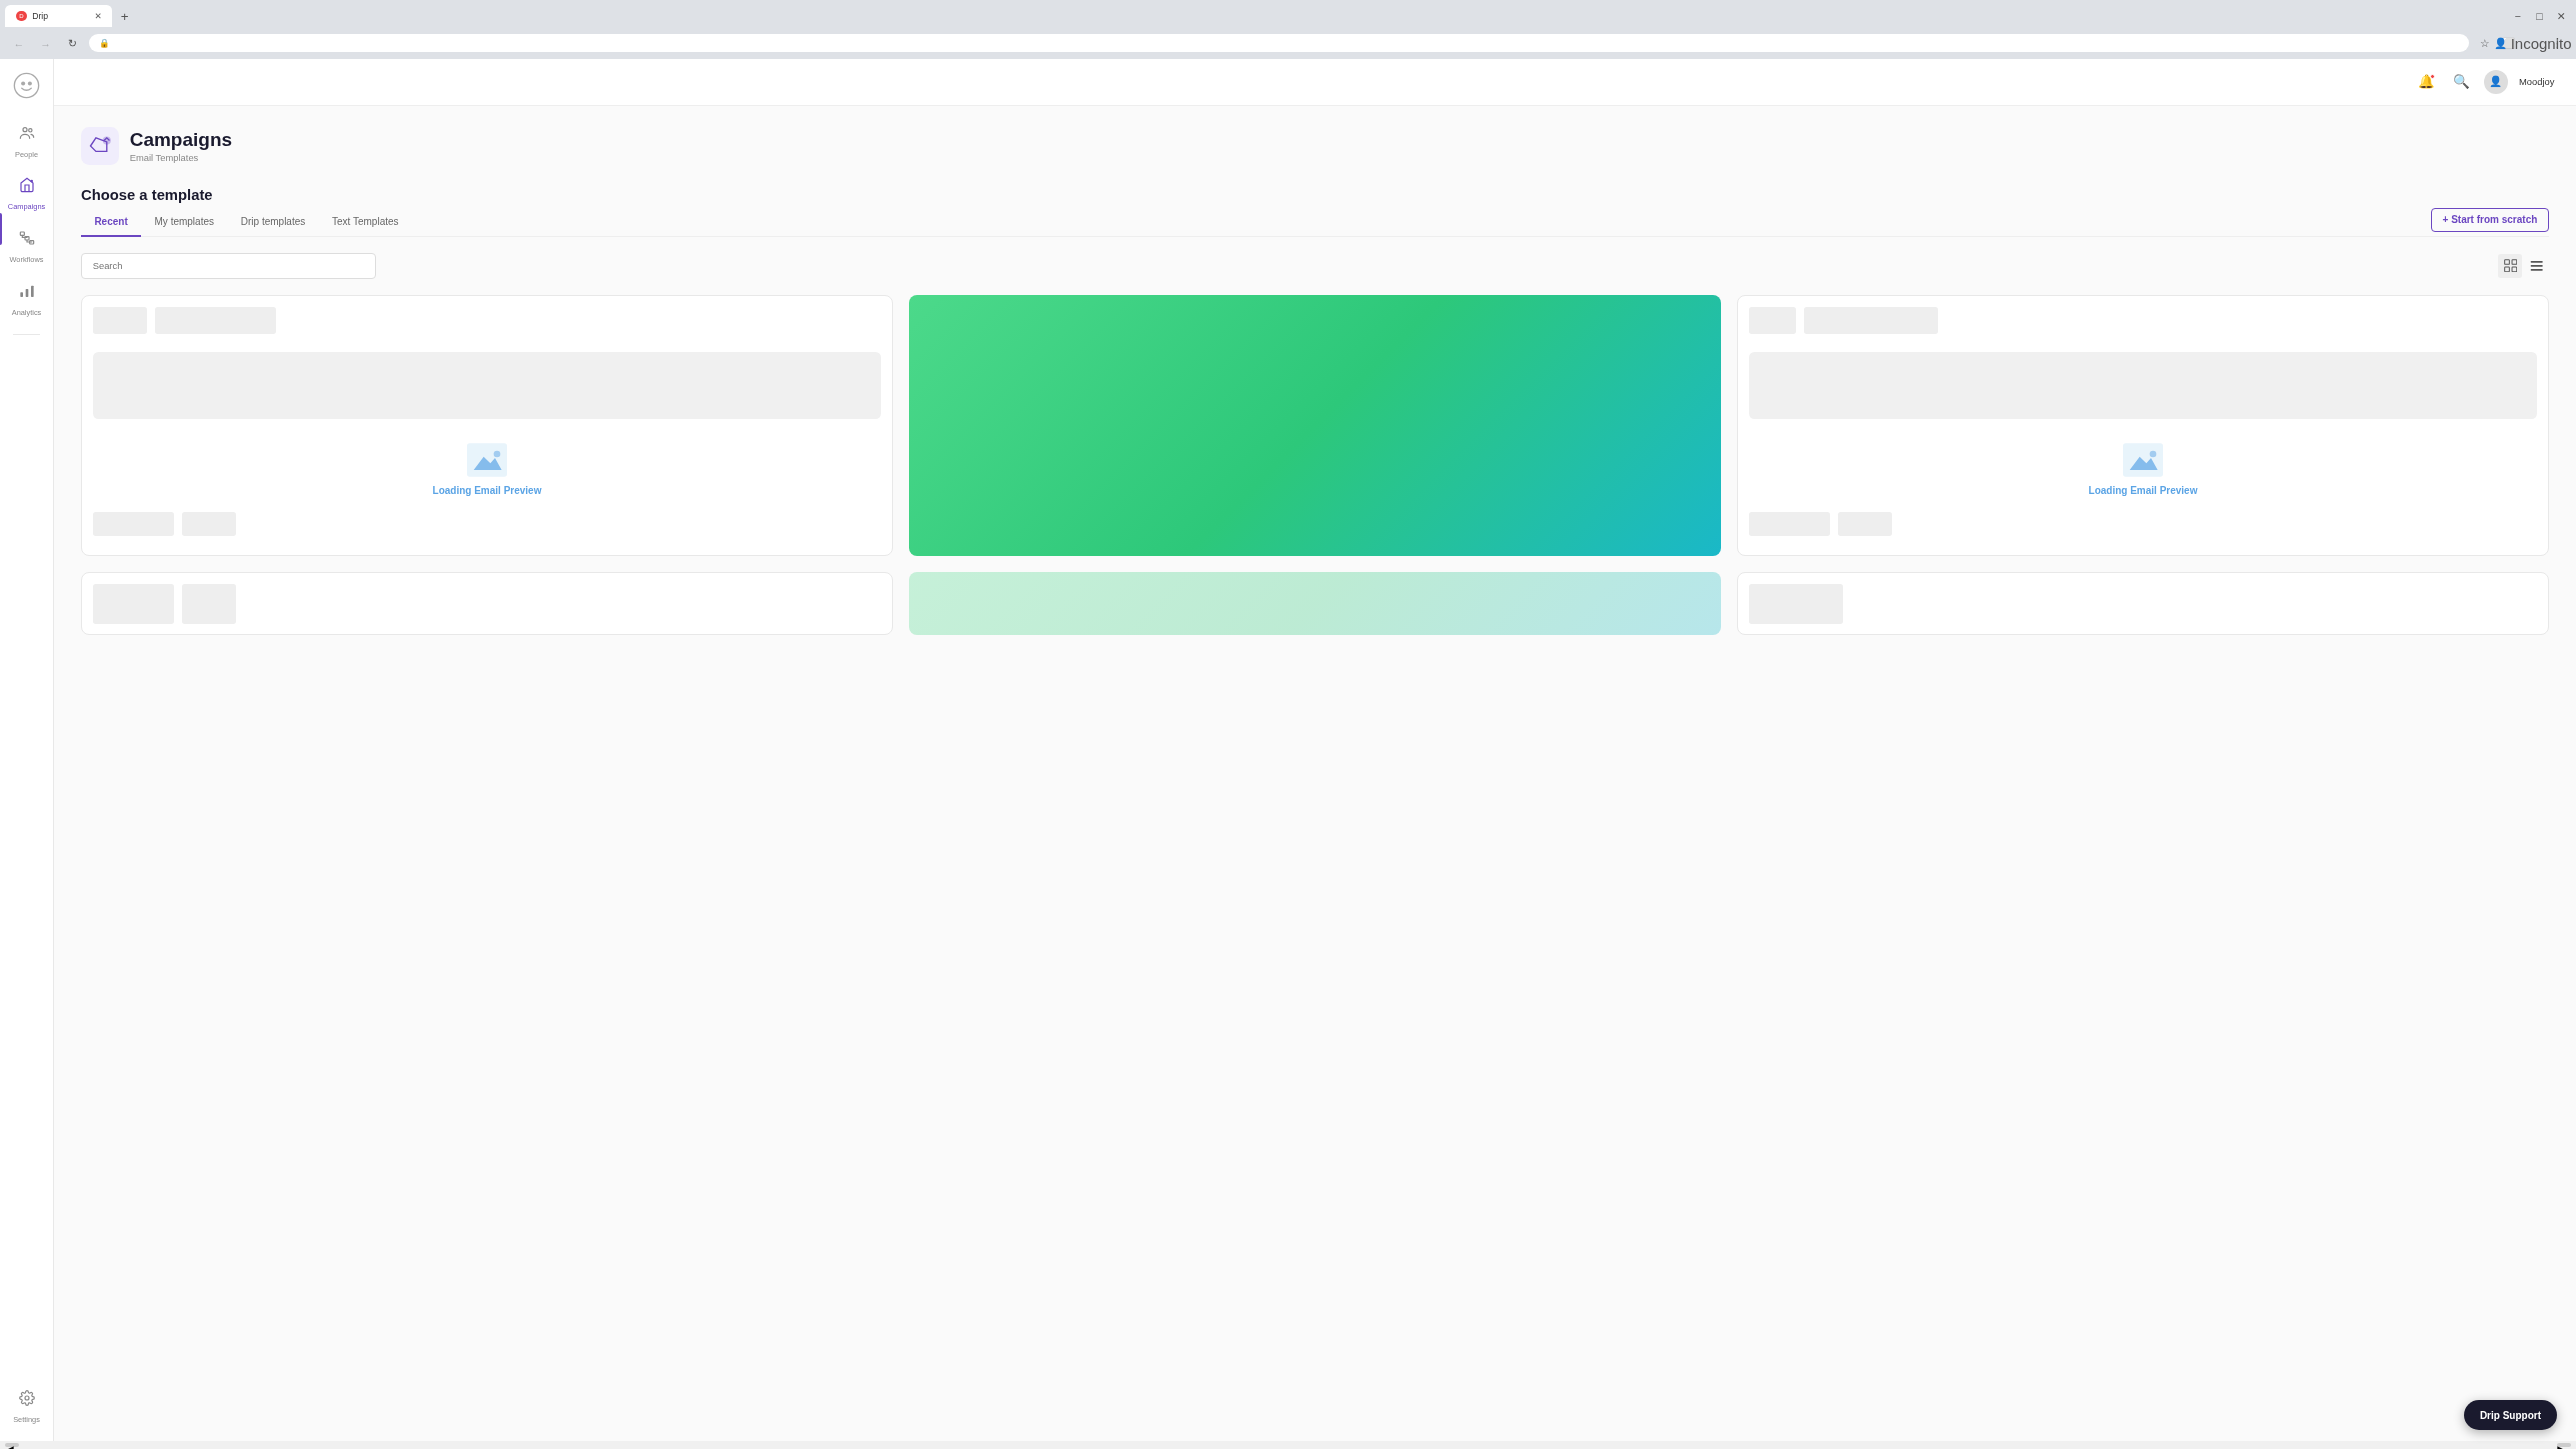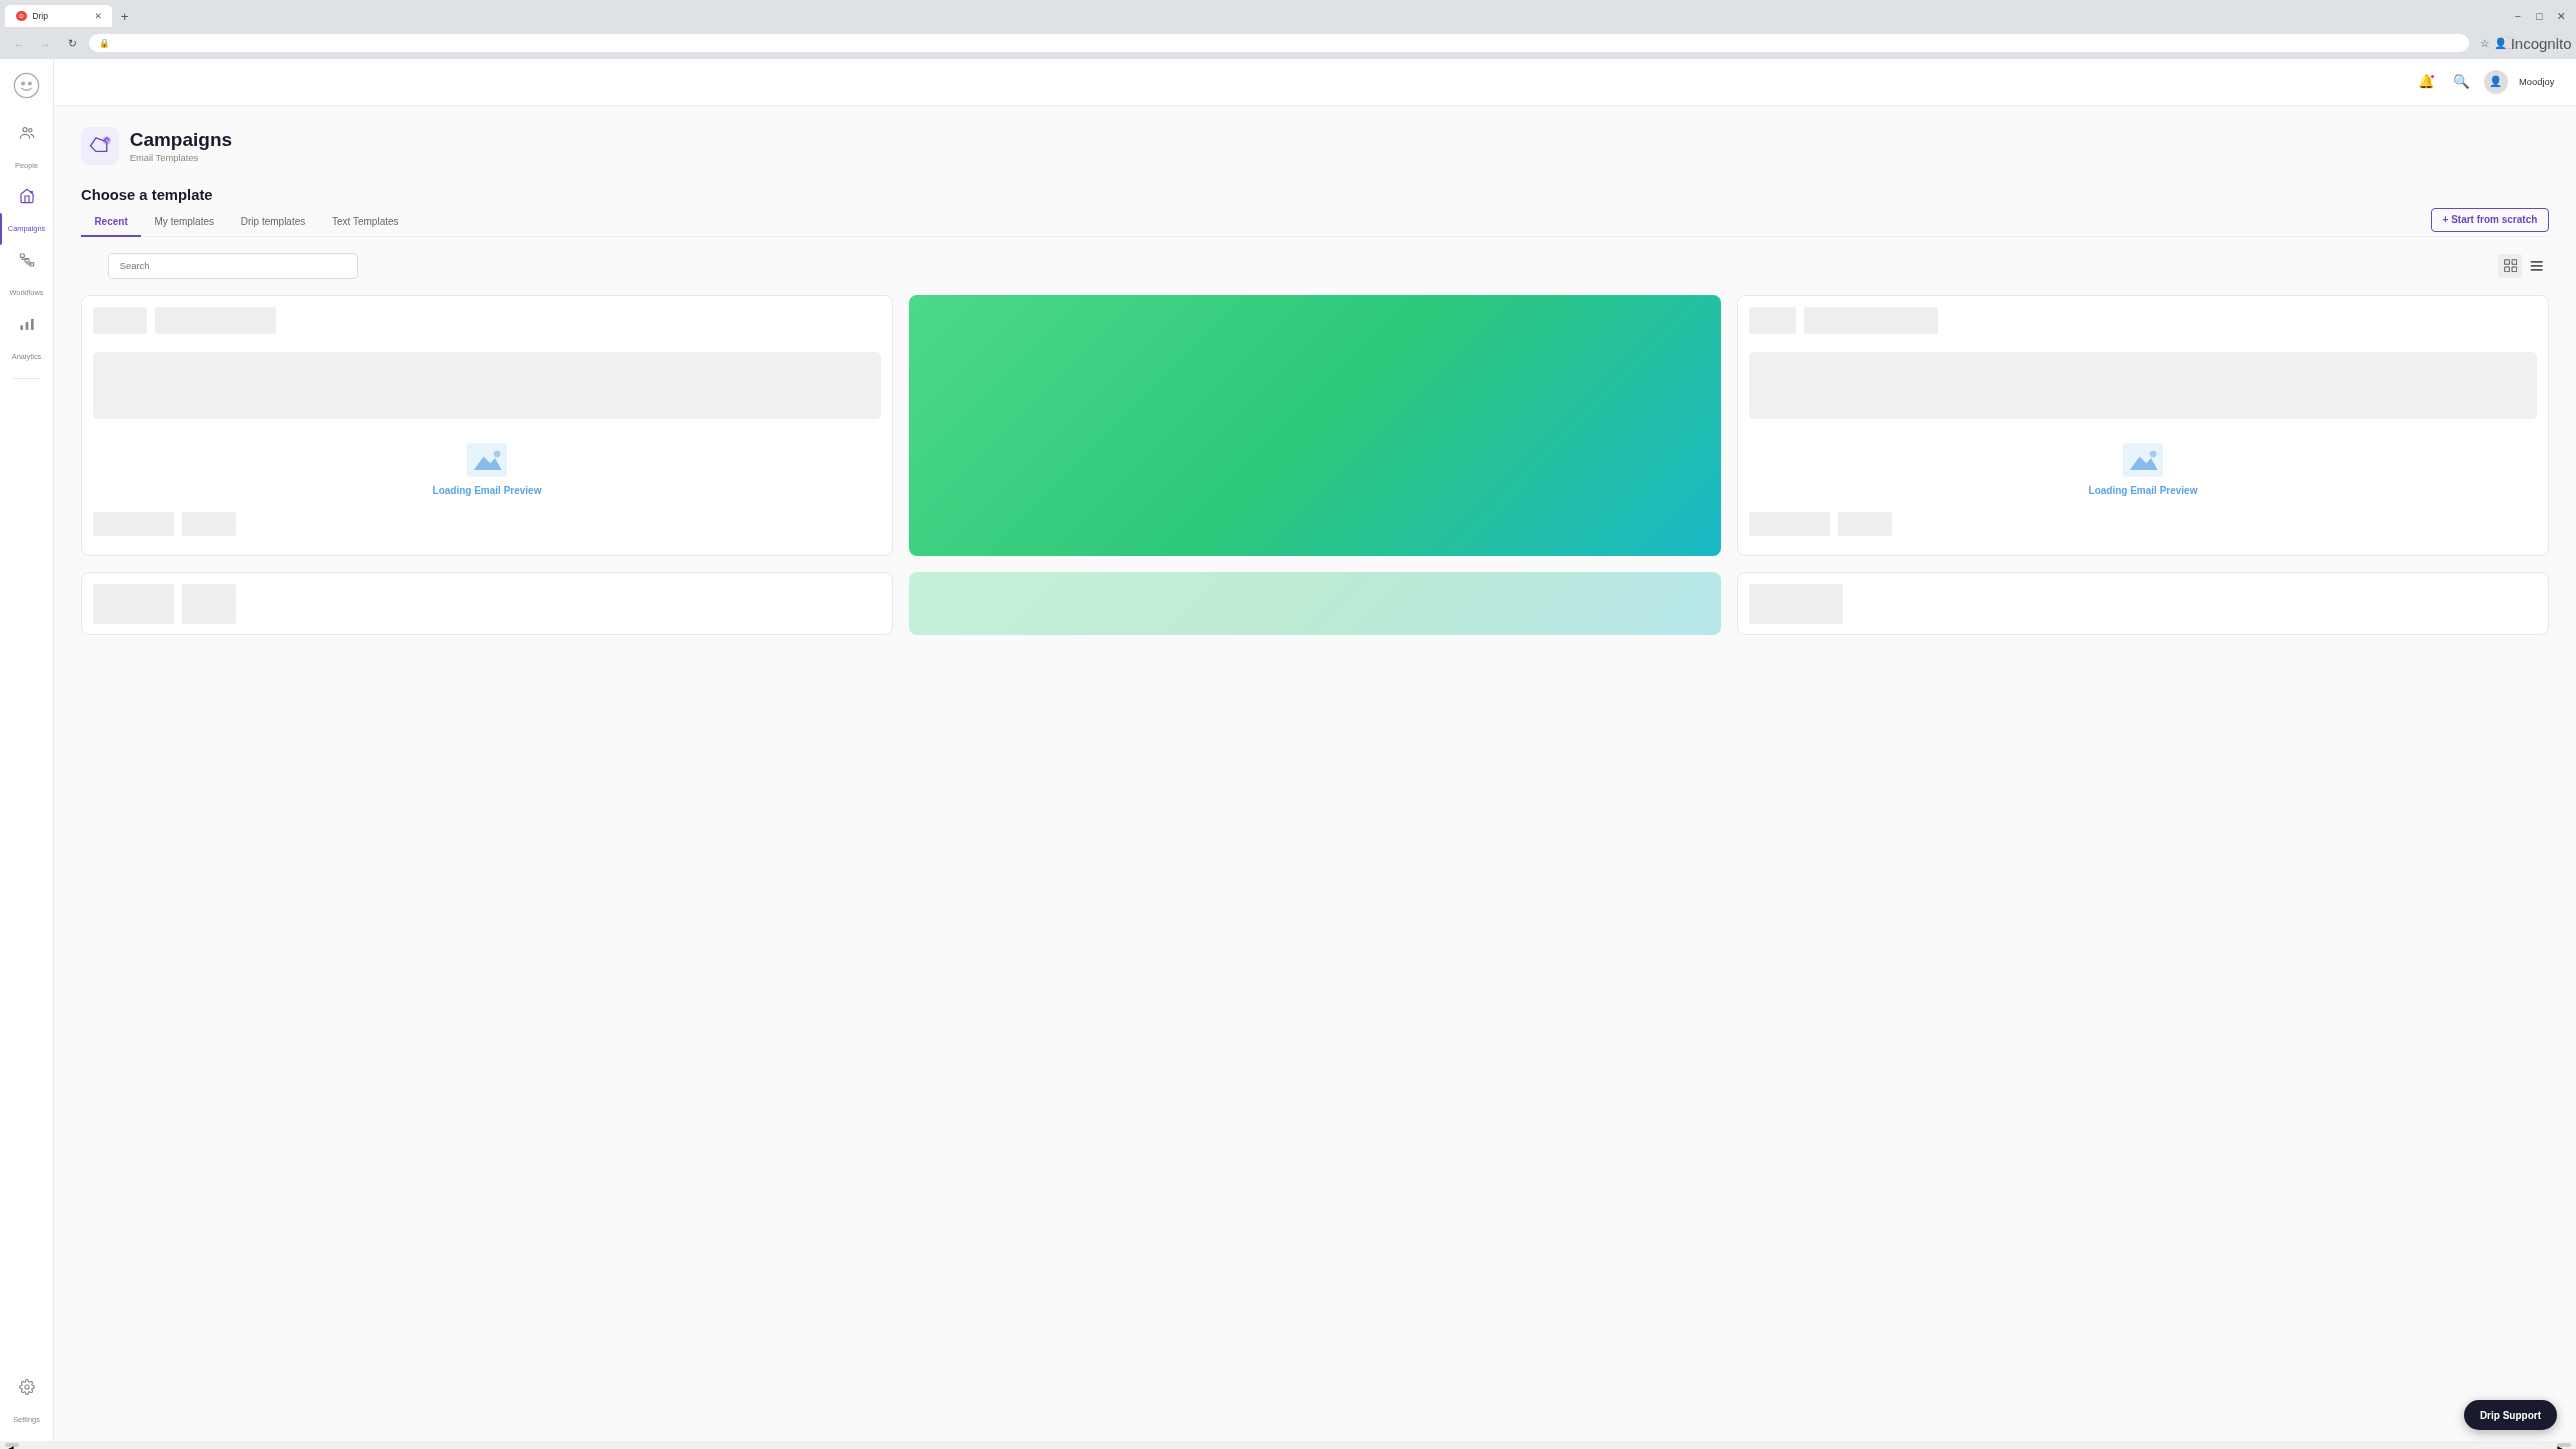--- a/index.html
+++ b/index.html
@@ -20,21 +20,21 @@
     .nav-actions { display: flex; align-items: center; gap: 2.7px; }
     .nav-action-btn { background: none; border: none; width: 21.5px; height: 21.5px; border-radius: 50%; display: flex; align-items: center; justify-content: center; cursor: pointer; color: #555; font-size: 10.7px; }
 
     
     .app { display: flex; flex: 1; overflow: hidden; background: #fff; }
 
     
     .sidebar { width: 54px; background: #fff; border-right: 0.7px solid #e8e8e8; display: flex; flex-direction: column; align-items: center; padding: 10.7px 0; gap: 5.4px; }
     .sidebar-logo { width: 32px; height: 32px; display: flex; align-items: center; justify-content: center; margin-bottom: 10.7px; }
     .sidebar-logo svg { width: 27px; height: 27px; }
-    .sidebar-item { display: flex; flex-direction: column; align-items: center; gap: 17px; padding: 6.7px 5.4px; border-radius: 5.4px; cursor: pointer; width: 48px; color: #888; font-size: 7.4px; }
+    .sidebar-item { display: flex; flex-direction: column; align-items: center; gap: 6px; padding: 6.7px 5.4px; border-radius: 5.4px; cursor: pointer; width: 48px; color: #888; font-size: 7.4px; }
     .sidebar-item.active { color: #6b46c1; }
     .sidebar-item .icon { font-size: 14.8px; }
     .sidebar-item-label { font-size: 7.4px; font-weight: 500; }
     .sidebar-bottom { margin-top: auto; }
     .sidebar-divider { width: 27px; height: 0.7px; background: #e8e8e8; margin: 5.4px 0; }
 
     
     .main { flex: 1; overflow-y: auto; background: #fafafa; }
 
     
@@ -57,21 +57,21 @@
 
     
     .tabs-bar { display: flex; align-items: flex-start; border-bottom: 1.3px solid #eee; margin-bottom: 16px; }
     .tab-item { padding: 8px 13.4px; font-size: 10px; color: #666; cursor: pointer; border-bottom: 2px solid transparent; margin-bottom: -1.3px; }
     .tab-item.active { color: #6b46c1; border-bottom-color: #6b46c1; font-weight: 600; }
     .tab-spacer { flex: 1; }
     .start-scratch-btn { display: flex; align-items: center; gap: 5.4px; color: #6b46c1; font-size: 10px; font-weight: 600; cursor: pointer; padding: 5.4px 10.7px; border: 1.3px solid #6b46c1; border-radius: 4px; }
 
     
     .search-row { display: flex; align-items: center; justify-content: space-between; margin-bottom: 16px; }
-    .search-input-wrap { position: relative; width: 250px; margin-left: 27px; }
+    .search-input-wrap { position: relative; width: 295px; }
     .search-input { width: 100%; padding: 6.7px 10.7px; border: 0.7px solid #ddd; border-radius: 4px; font-size: 9.4px; color: #333; background: #fff; outline: none; }
     .view-toggles { display: flex; gap: 2.7px; }
     .view-toggle-btn { width: 24px; height: 24px; display: flex; align-items: center; justify-content: center; cursor: pointer; border-radius: 2.7px; color: #555; font-size: 12px; }
     .view-toggle-btn.active { background: #eee; color: #333; }
 
     
     .templates-grid { display: grid; grid-template-columns: repeat(3, 1fr); gap: 16px; }
 
     
     .template-card { background: #fff; border-radius: 8px; overflow: hidden; border: 0.7px solid #e8e8e8; }

